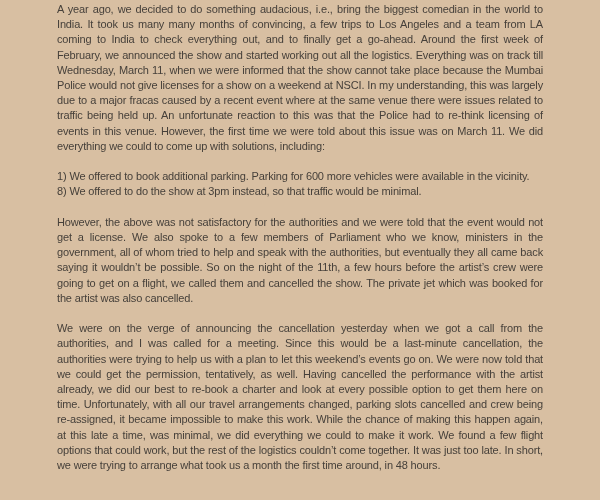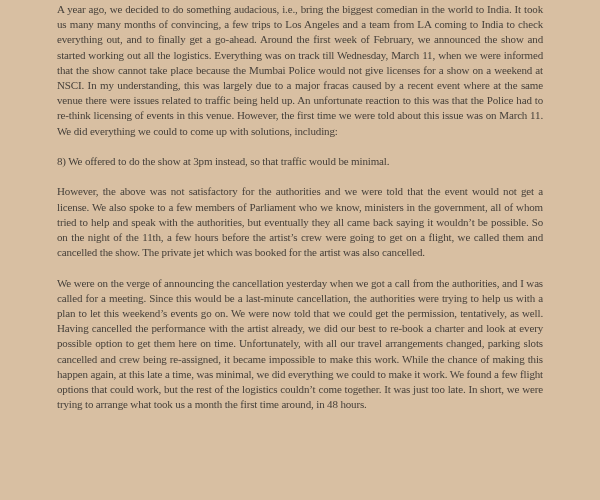--- a/index.html
+++ b/index.html
@@ -11,21 +11,21 @@
     height: 500px;
     overflow: hidden;
     background: #d8bfa2;
     position: relative;
   }
   .page {
     position: absolute;
     left: 57px;
     top: 2px;
     width: 486px;
-    font-family: Liberation Serif, serif;
+    font-family: Liberation Sans, sans-serif;
     font-size: 11px;
     font-weight: 300;
     letter-spacing: -0.15px;
     line-height: 15.2px;
     color: #46403a;
     text-align: justify;
   }
   .page p {
     margin: 0;
   }
@@ -36,19 +36,20 @@
     margin-top: 15.2px;
   }
 </style>
 </head>
 <body>
 
 <div class="page">
   <p>A year ago, we decided to do something audacious, i.e., bring the biggest comedian in the world to India. It took us many many months of convincing, a few trips to Los Angeles and a team from LA coming to India to check everything out, and to finally get a go-ahead. Around the first week of February, we announced the show and started working out all the logistics. Everything was on track till Wednesday, March 11, when we were informed that the show cannot take place because the Mumbai Police would not give licenses for a show on a weekend at NSCI. In my understanding, this was largely due to a major fracas caused by a recent event where at the same venue there were issues related to traffic being held up. An unfortunate reaction to this was that the Police had to re-think licensing of events in this venue. However, the first time we were told about this issue was on March 11.  We did everything we could to come up with solutions, including:</p>
 
   <div class="list-group">
+    <p>1) We offered to book additional parking. Parking for 600 more vehicles were available in the vicinity.</p>
     <p>8) We offered to do the show at 3pm instead, so that traffic would be minimal.</p>
   </div>
 
   <p class="spaced">However, the above was not satisfactory for the authorities and we were told that the event would not get a license. We also spoke to a few members of Parliament who we know, ministers in the government, all of whom tried to help and speak with the authorities, but eventually they all came back saying it wouldn’t be possible. So on the night of the 11th, a few hours before the artist’s crew were going to get on a flight, we called them and cancelled the show. The private jet which was booked for the artist was also cancelled.</p>
 
   <p class="spaced">We were on the verge of announcing the cancellation yesterday when we got a call from the authorities, and I was called for a meeting. Since this would be a last-minute cancellation, the authorities were trying to help us with a plan to let this weekend’s events go on. We were now told that we could get the permission, tentatively, as well. Having cancelled the performance with the artist already, we did our best to re-book a charter and look at every possible option to get them here on time. Unfortunately, with all our travel arrangements changed, parking slots cancelled and crew being re-assigned, it became impossible to make this work. While the chance of making this happen again, at this late a time, was minimal, we did everything we could to make it work. We found a few flight options that could work, but the rest of the logistics couldn’t come together. It was just too late. In short, we were trying to arrange what took us a month the first time around, in 48 hours.</p>
 </div>
 
 </body></html>

